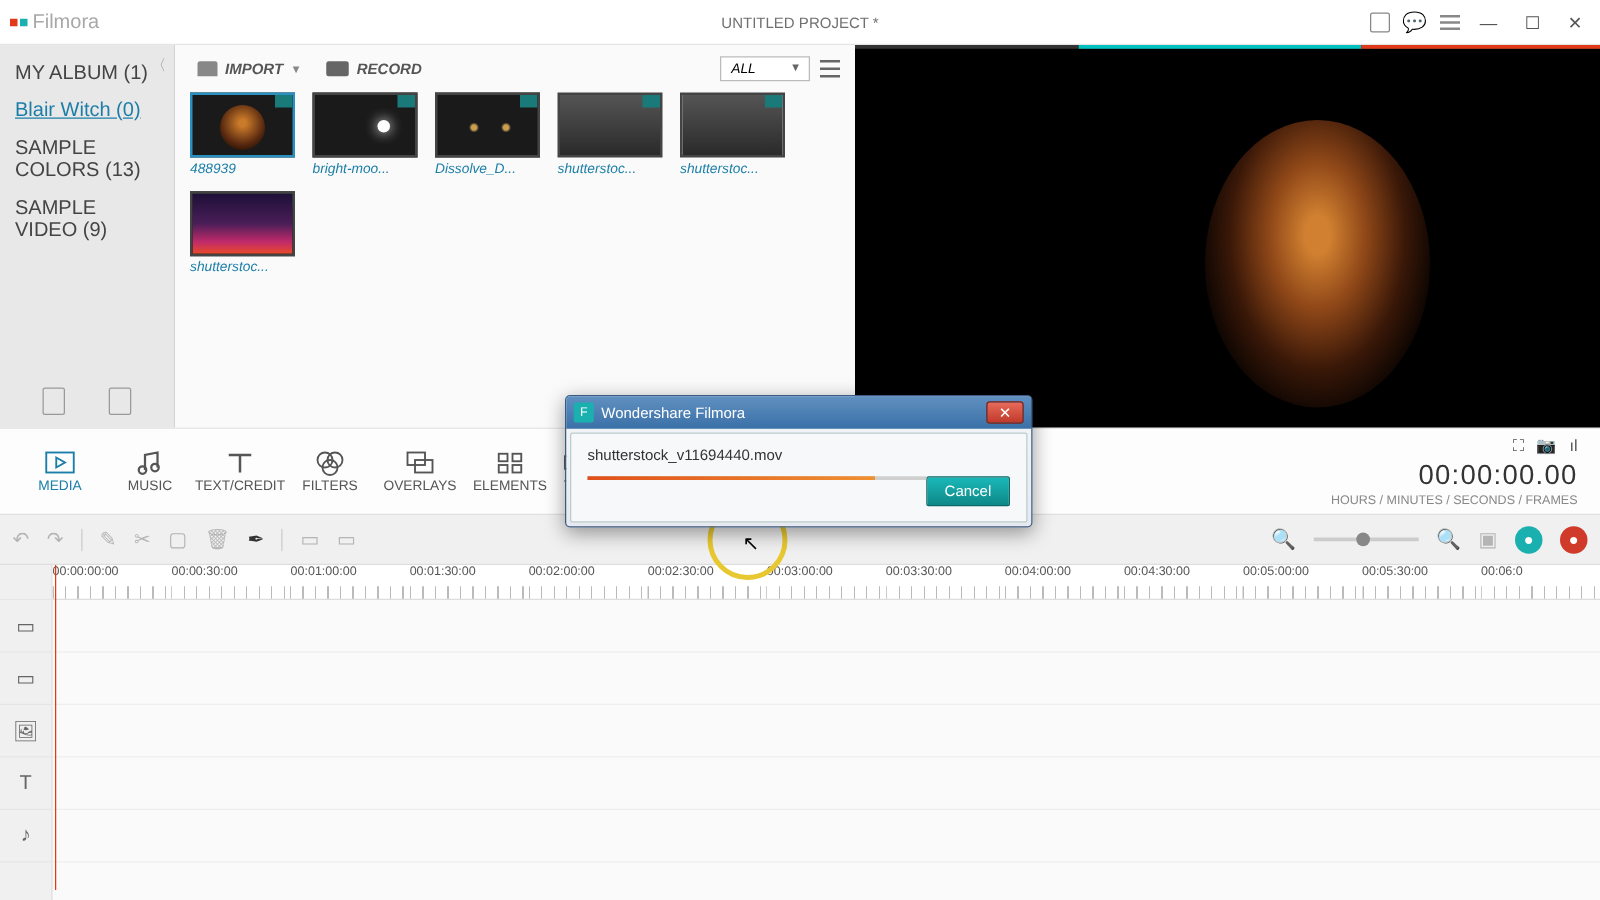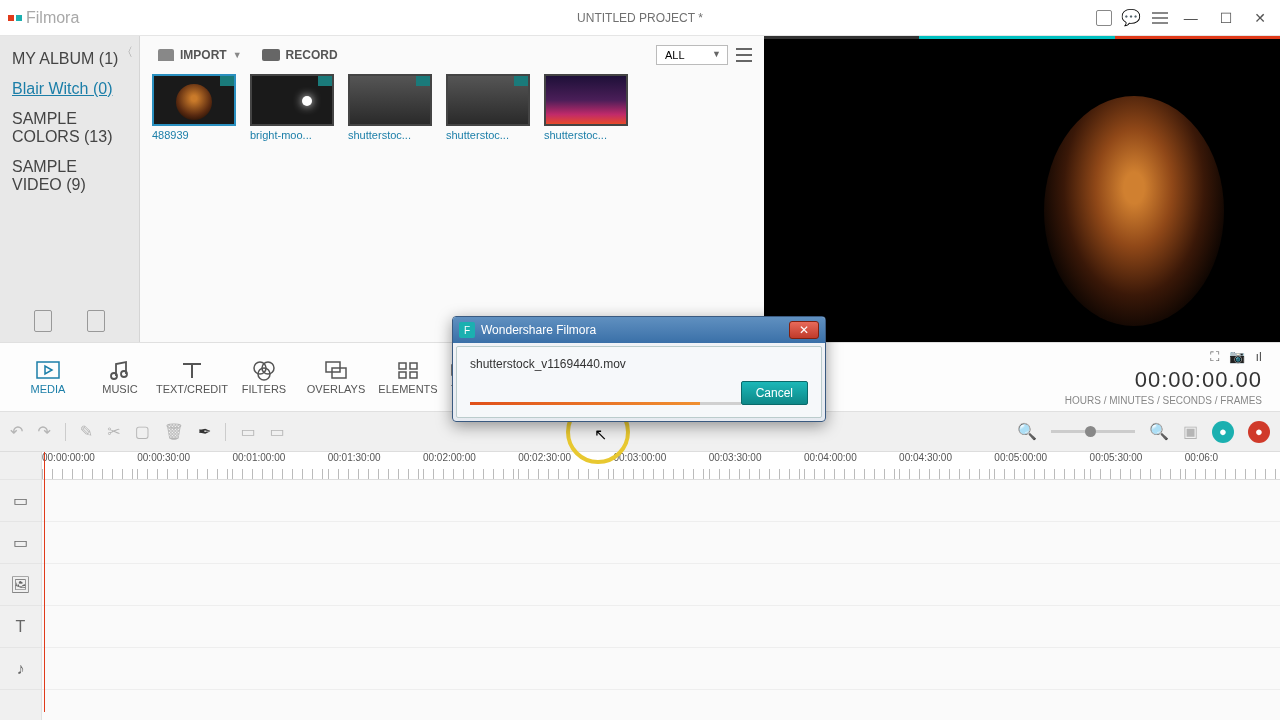--- a/index.html
+++ b/index.html
@@ -23,21 +23,21 @@
 
 
 .sidebar { width: 140px; background: #e8e8e8; border-right: 1px solid #d5d5d5; padding: 8px 0; position: relative; }
 .sidebar-item { padding: 6px 12px; font-size: 16px; color: #444; cursor: pointer; }
 .sidebar-item.active { color: #1b7ea8; text-decoration: underline; }
 .sidebar-arrow { position: absolute; right: 6px; top: 8px; color: #999; font-size: 12px; }
 .sidebar-bottom { position: absolute; bottom: 4px; left: 0; right: 0; display: flex; justify-content: space-around; padding: 6px 16px; }
 .sidebar-bottom .pg { width: 18px; height: 22px; border: 1px solid #999; border-radius: 2px; position: relative; }
 
 
-.media-browser { width: 624px; background: #fafafa; padding: 8px 12px; display: flex; flex-direction: column; }
+.media-browser { width: 544px; background: #fafafa; padding: 8px 12px; display: flex; flex-direction: column; font-style: italic; }
 .media-toolbar { display: flex; align-items: center; gap: 8px; margin-bottom: 8px; }
 .mt-btn { display: flex; align-items: center; gap: 6px; color: #555; font-size: 12px; font-weight: 600; cursor: pointer; padding: 4px 6px; }
 .mt-btn .folder { width: 16px; height: 12px; background: #888; border-radius: 2px 2px 0 0; }
 .mt-btn .cam { width: 18px; height: 12px; background: #666; border-radius: 2px; }
 .mt-btn .caret { font-size: 9px; color: #888; }
 .mt-spacer { flex: 1; }
 .mt-select { border: 1px solid #bbb; background: #fff; font-size: 11px; padding: 3px 24px 3px 8px; width: 72px; position: relative; }
 .mt-select::after { content: "▼"; position: absolute; right: 6px; top: 3px; font-size: 9px; color: #666; }
 .mt-ham { width: 16px; height: 14px; display: flex; flex-direction: column; justify-content: space-between; }
 .mt-ham span { height: 2px; background: #666; }
@@ -98,21 +98,21 @@
 .tl-track { height: 42px; border-bottom: 1px solid #eee; }
 
 
 .dialog { position:absolute; left:452px; top:316px; width:374px; background: linear-gradient(180deg, #f4f6f9 0%, #e6eaf0 100%); border: 1px solid #3a5a80; border-radius: 4px; box-shadow: 0 4px 16px rgba(0,0,0,0.4); z-index: 50; }
 .dialog-title { height: 26px; background: linear-gradient(180deg, #6090c0 0%, #3a70a8 100%); display:flex; align-items:center; padding: 0 6px; border-radius: 3px 3px 0 0; }
 .dialog-title-icon { width:16px; height:16px; background:#1bb0b0; border-radius:2px; display:flex; align-items:center; justify-content:center; color:#fff; font-size:10px; margin-right:6px; }
 .dialog-title-text { color:#fff; font-size:12px; }
 .dialog-close { margin-left:auto; width:30px; height:18px; background: linear-gradient(180deg, #e86a5a 0%, #c03a2a 100%); border:1px solid #802010; border-radius:3px; color:#fff; font-size:12px; display:flex; align-items:center; justify-content:center; cursor:pointer; }
 .dialog-body { padding: 10px 13px 12px; border: 1px solid #bcc; margin: 3px; background: #f6f8fa; border-radius: 2px; }
 .dialog-file { font-size: 12px; color:#333; margin-bottom: 10px; }
-.dialog-row { display:flex; align-items:flex-end; }
+.dialog-row { display:flex; align-items:flex-start; }
 .dialog-progress { flex:1; height:3px; background:#d0d0d0; position:relative; }
 .dialog-progress .fill { position:absolute; left:0; top:0; height:100%; width:85%; background: linear-gradient(90deg, #e0501a 0%, #f09030 100%); }
 .dialog-cancel { background: linear-gradient(180deg, #1bb8b8 0%, #0e8888 100%); color:#fff; border:1px solid #0a6a6a; padding: 4px 14px; font-size:12px; border-radius:2px; cursor:pointer; }
 
 
 .cursor-ring { position:absolute; left:566px; top:400px; width:64px; height:64px; border:4px solid #e8c830; border-radius:50%; z-index:40; pointer-events:none; }
 .cursor-arrow { position:absolute; left:594px; top:425px; font-size:16px; color:#000; z-index:41; pointer-events:none; }
 </style>
 </head>
 <body>
@@ -177,20 +177,27 @@
             <div class="thumb-face"></div>
           </div>
         <div class="thumb-label">488939</div>
       </div>
       <div class="thumb">
         <div class="thumb-img">
             <div class="thumb-badge"></div>
             <div class="thumb-moon"></div>
           </div>
         <div class="thumb-label">bright-moo...</div>
+      </div>
+      <div class="thumb">
+        <div class="thumb-img">
+            <div class="thumb-badge"></div>
+            <div class="thumb-lights"></div>
+          </div>
+        <div class="thumb-label">Dissolve_D...</div>
       </div>
       <div class="thumb">
         <div class="thumb-img thumb-grey">
             <div class="thumb-badge"></div>
           </div>
         <div class="thumb-label">shutterstoc...</div>
       </div>
       <div class="thumb">
         <div class="thumb-img thumb-grey">
             <div class="thumb-badge"></div>

